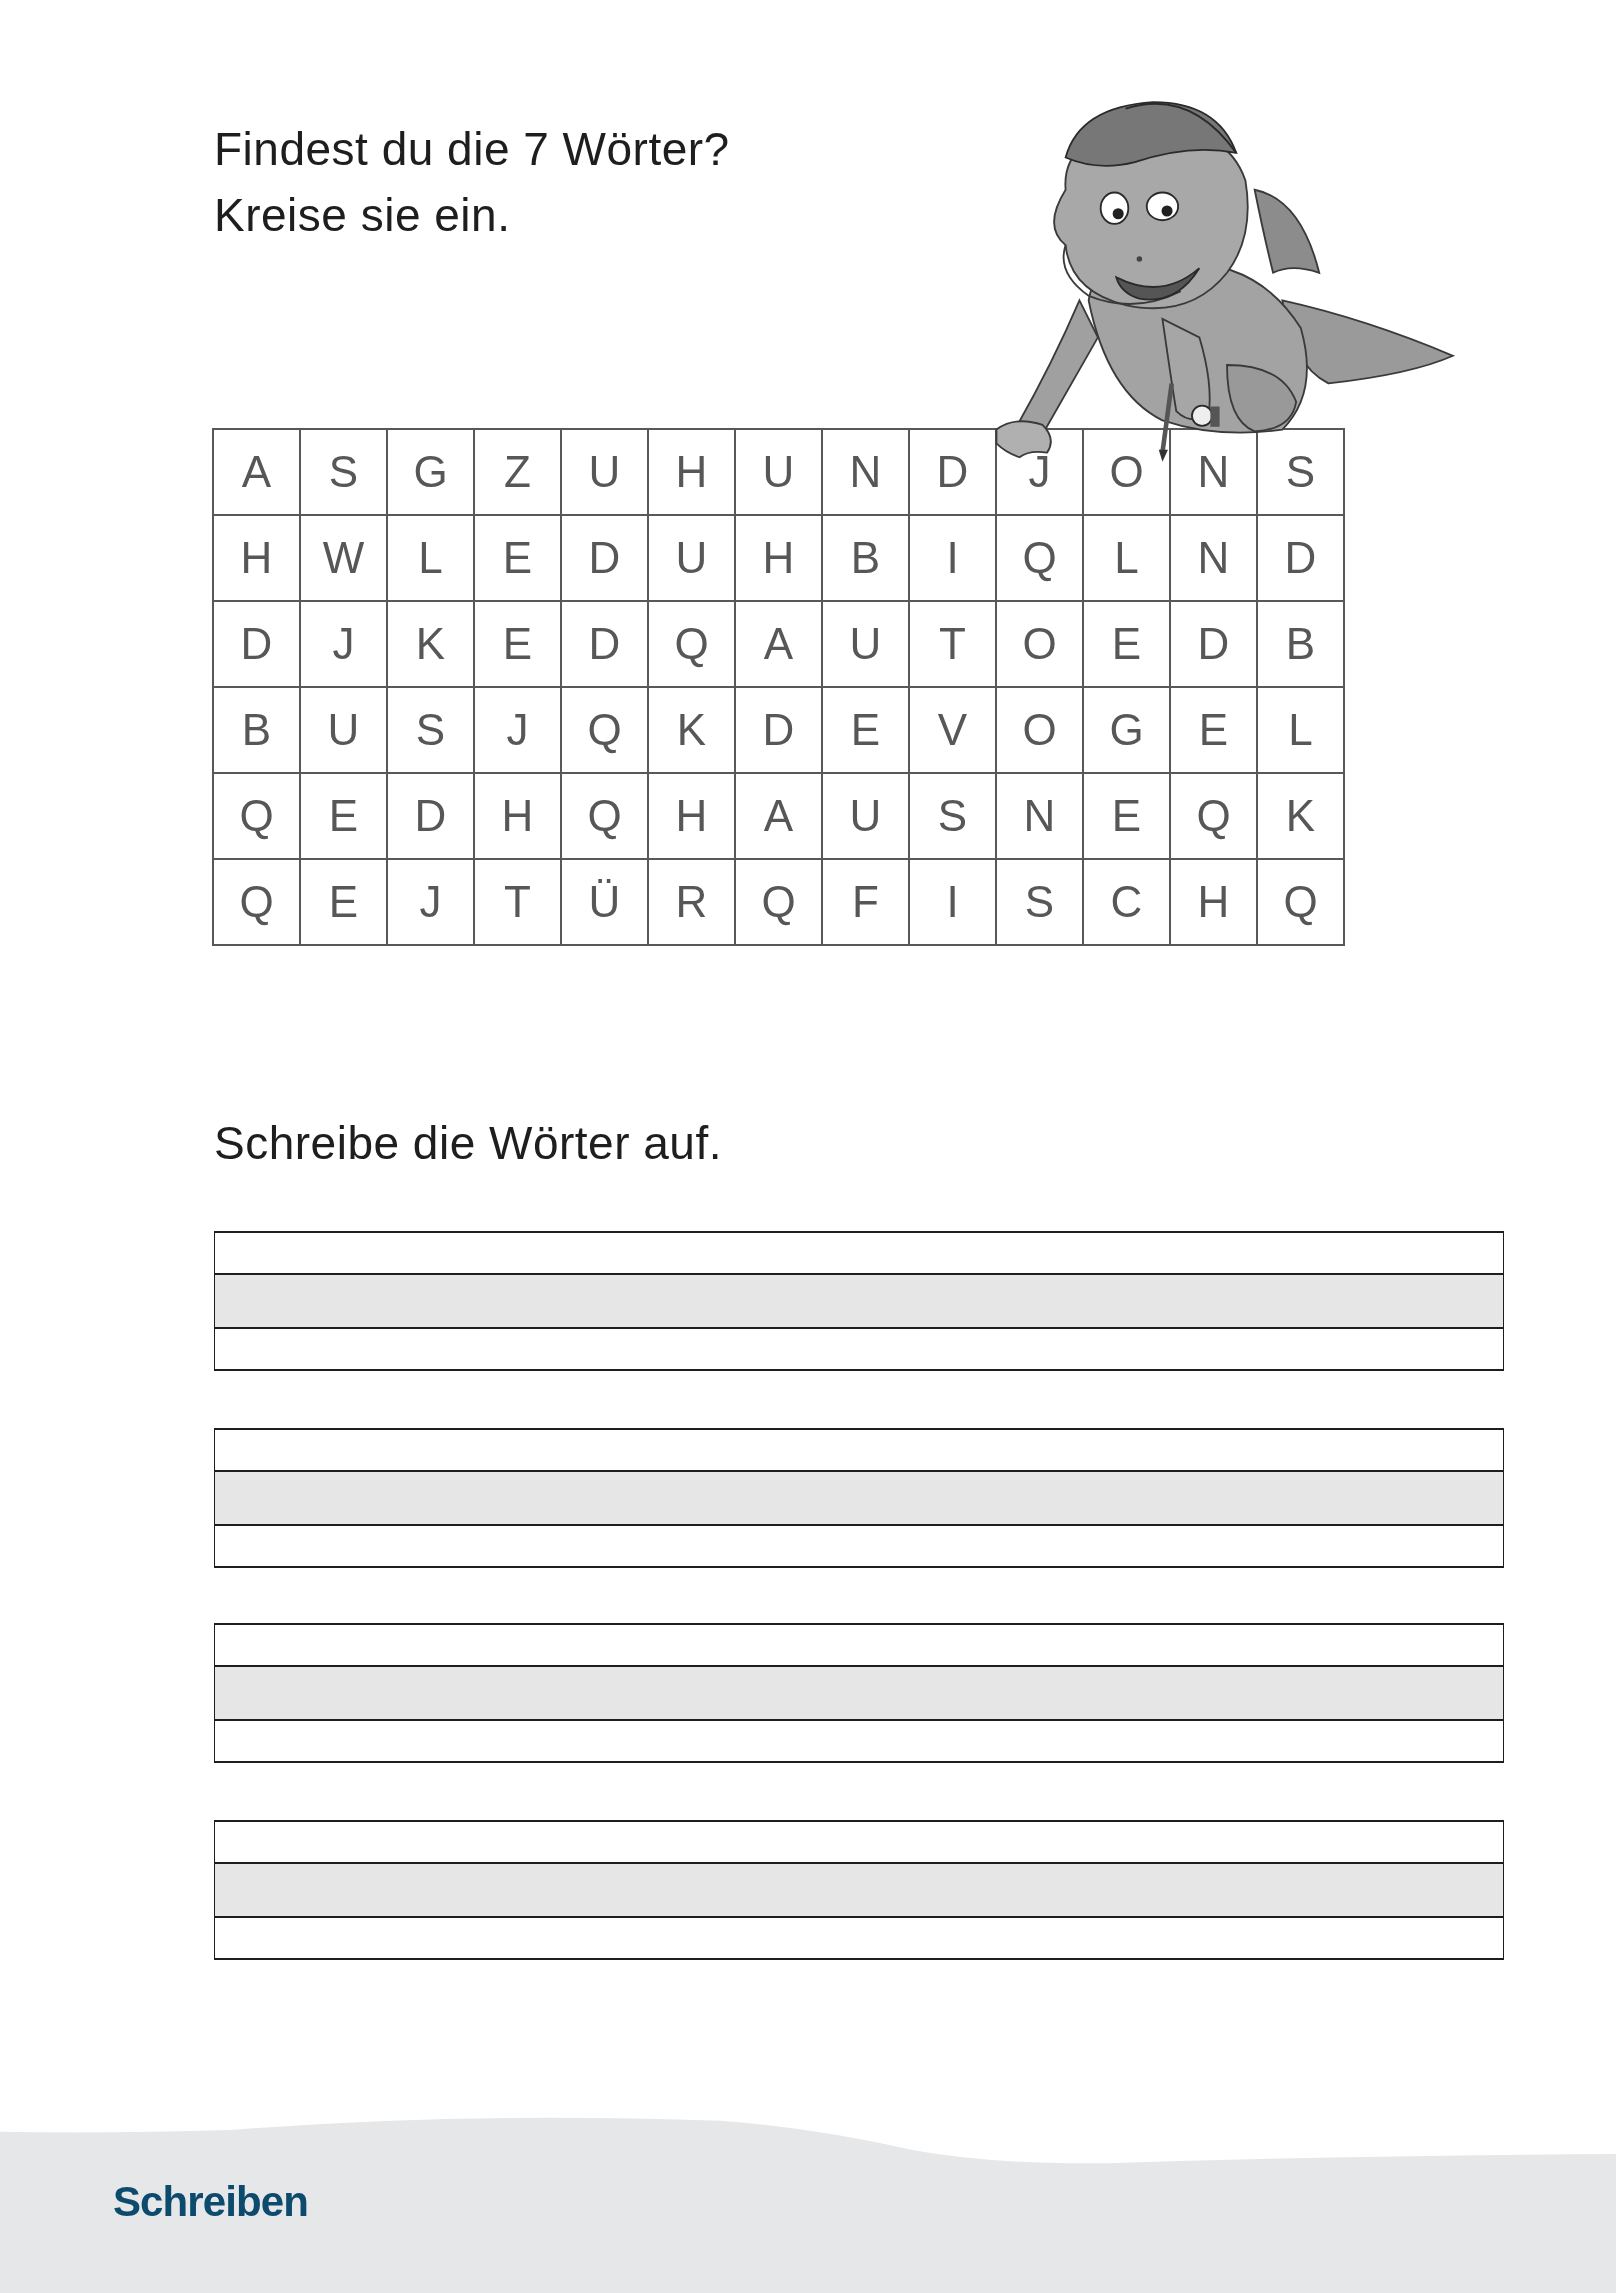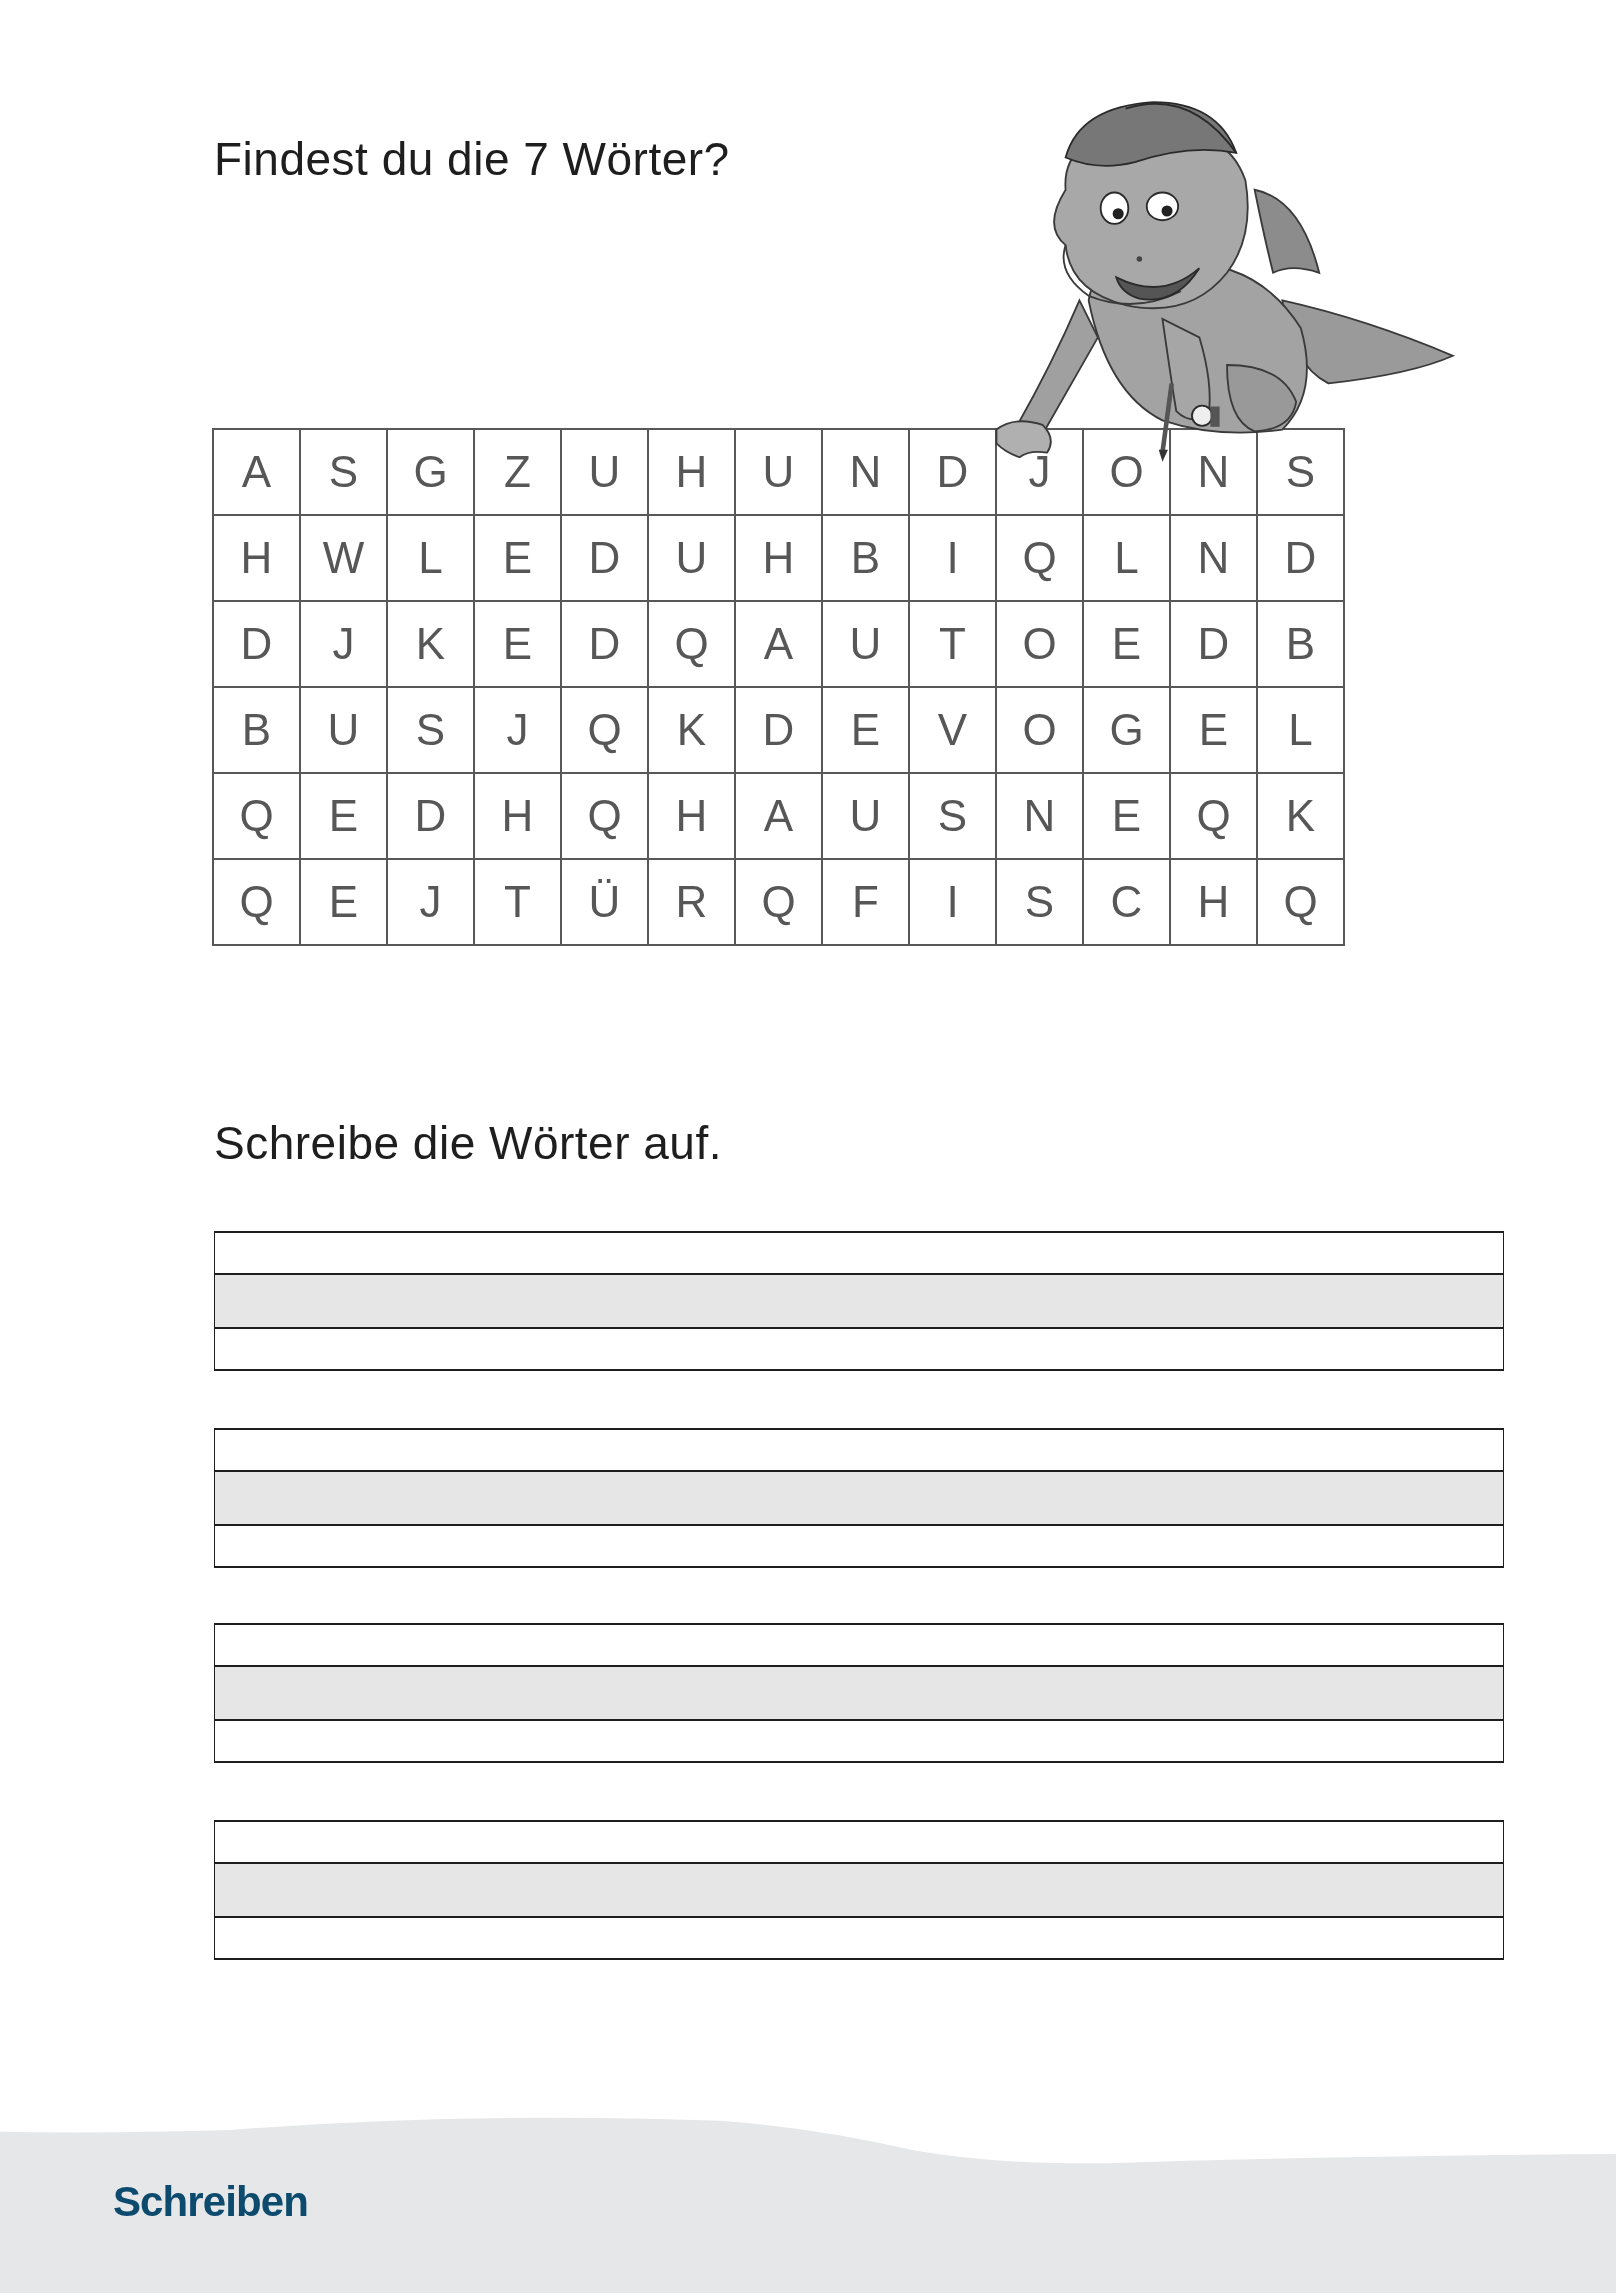--- a/index.html
+++ b/index.html
@@ -16,21 +16,21 @@
       color: #1e1e1e;
     }
     .instruction {
       position: absolute;
       left: 214px;
       font-size: 46px;
       line-height: 66px;
       color: #1e1e1e;
       letter-spacing: 0.5px;
     }
-    #instr-top { top: 126px; }
+    #instr-top { top: 116px; }
     #instr-bottom { top: 1110px; }
 
     
     .grid {
       position: absolute;
       left: 212px;
       top: 428px;
       border-collapse: collapse;
       z-index: 1;
     }
@@ -102,20 +102,21 @@
       font-weight: bold;
       color: #0c4a6e;
       letter-spacing: -0.9px;
     }
   </style>
 </head>
 <body>
 
 <div class="instruction" id="instr-top">
   <div>Findest du die 7 Wörter?</div>
+  <div>Kreise sie ein.</div>
 </div>
 
 <svg class="dino" viewBox="0 0 540 420" xmlns="http://www.w3.org/2000/svg">
 
   <path d="M330 230 Q420 250 515 290 Q470 310 380 320 Q340 300 330 230 Z" fill="#9a9a9a" stroke="#3a3a3a" stroke-width="2"></path>
 
   <path d="M300 110 Q350 120 370 200 Q340 190 320 200 Q310 160 300 110 Z" fill="#8c8c8c" stroke="#3a3a3a" stroke-width="2"></path>
 
   <path d="M120 230 Q130 170 200 190 Q300 180 350 260 Q370 330 330 370 Q260 380 200 360 Q140 330 120 230 Z" fill="#a3a3a3" stroke="#3a3a3a" stroke-width="2"></path>
 

